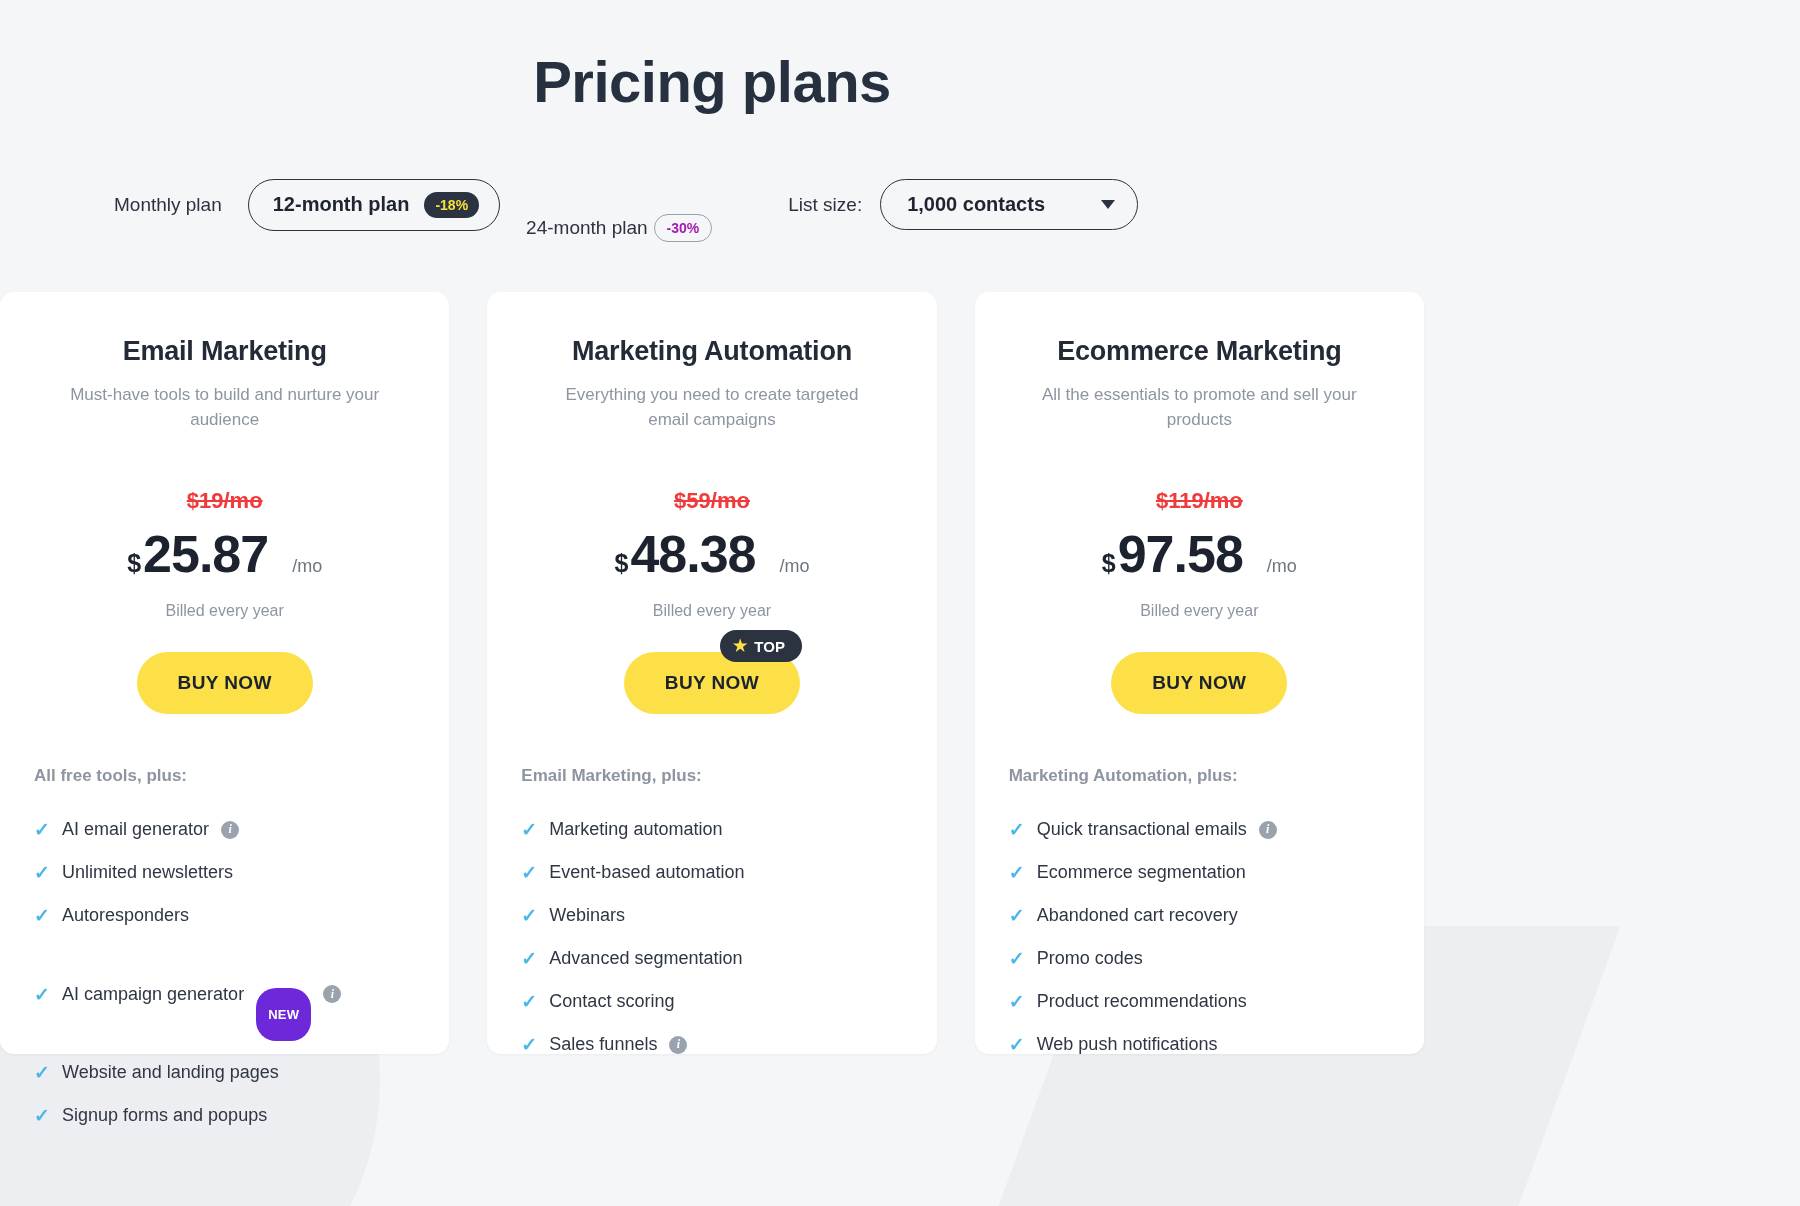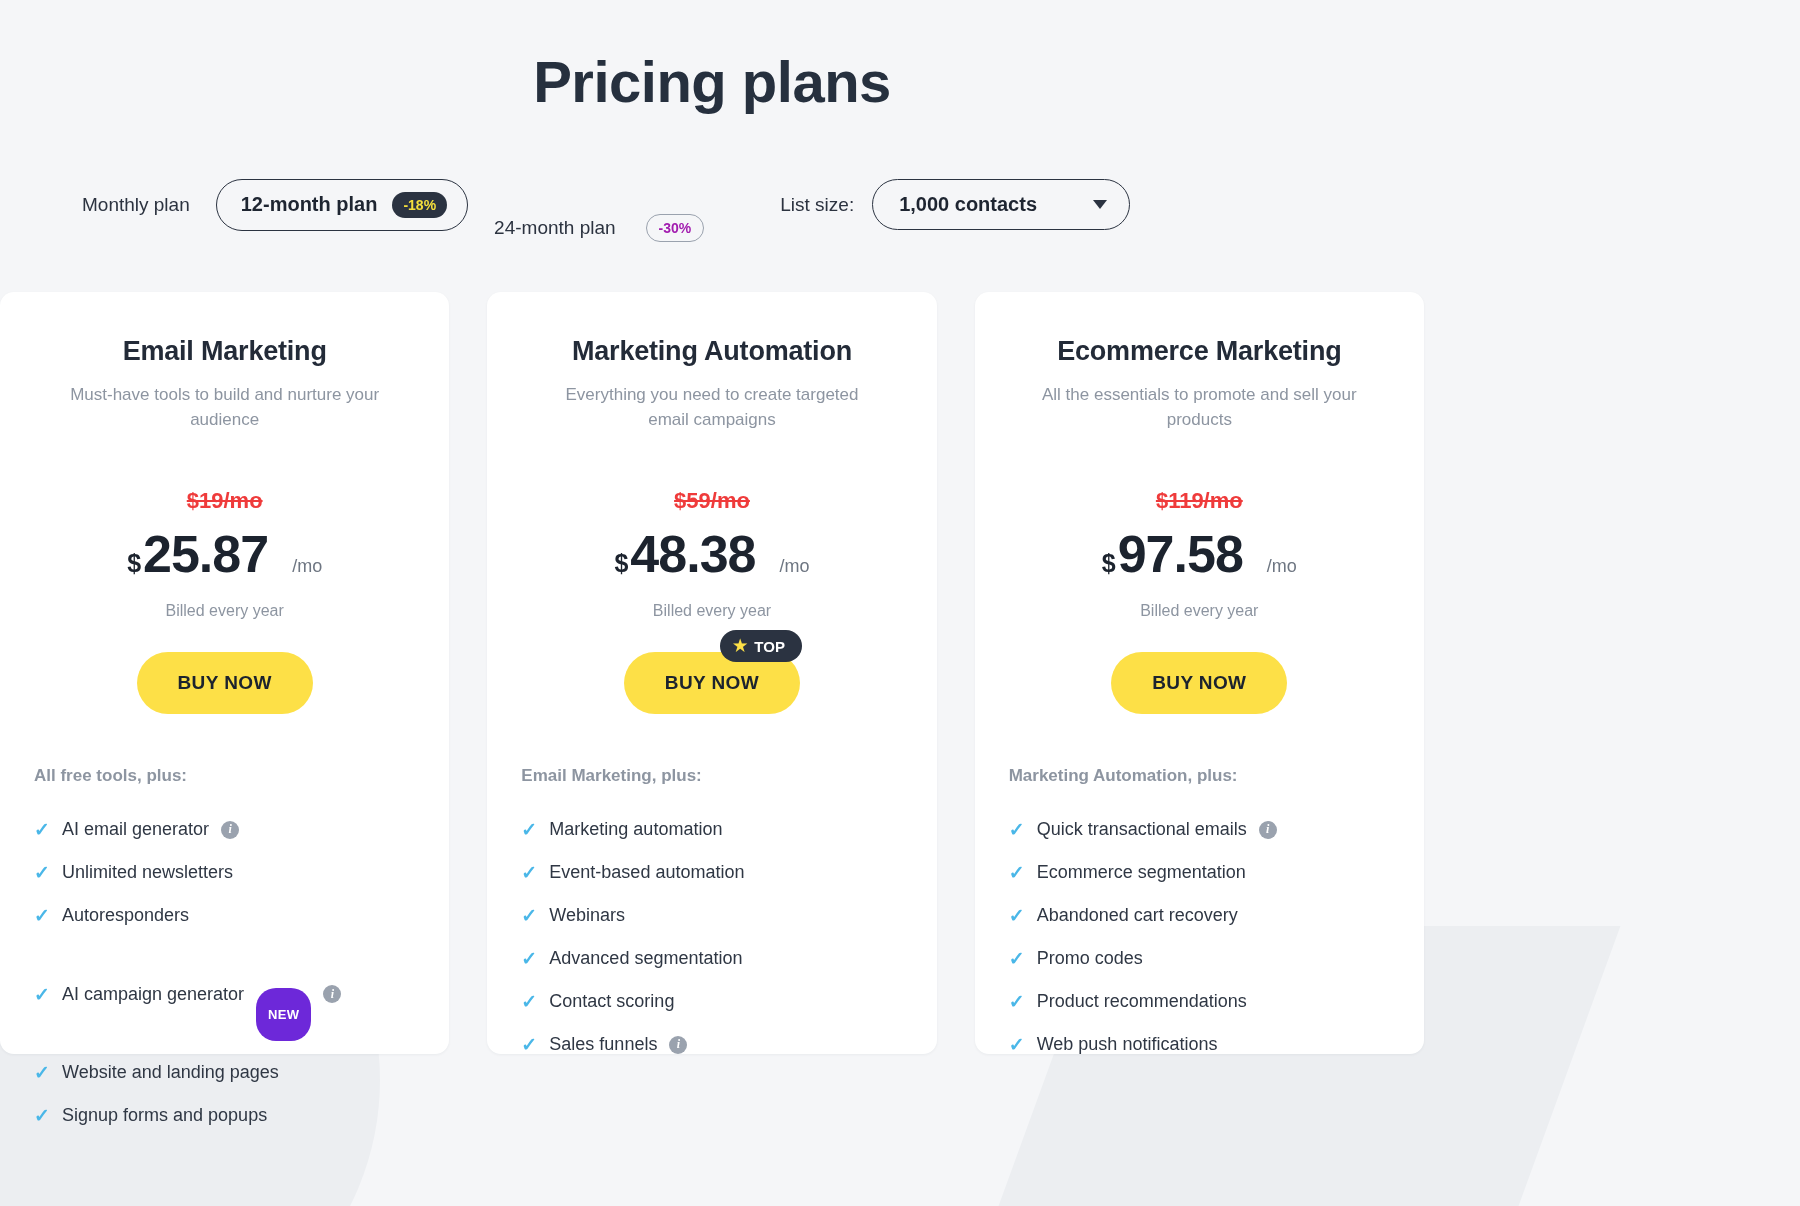--- a/index.html
+++ b/index.html
@@ -33,21 +33,21 @@
     font-weight: bold;
     color: #26303e;
     letter-spacing: -0.5px;
     padding-top: 48px;
   }
 
   
   .controls {
     display: flex;
     align-items: center;
-    padding-left: 82px;
+    padding-left: 114px;
     margin-top: 52px;
     gap: 0;
   }
   .plan-opt {
     font-size: 19px;
     color: #2c3340;
     white-space: nowrap;
   }
   .plan-monthly { margin-right: 26px; }
 
@@ -69,21 +69,21 @@
     font-size: 14px;
     font-weight: bold;
     border-radius: 20px;
     padding: 6px 11px;
     line-height: 1;
   }
 
   .plan-24 {
     display: inline-flex;
     align-items: center;
-    gap: 30px;
+    gap: 6px;
     margin-left: 26px;
     margin-top: 47px;
   }
   .badge-outline {
     border: 1.5px solid #9aa2ae;
     color: #a21caf;
     font-size: 14px;
     font-weight: bold;
     border-radius: 20px;
     padding: 6px 12px;
@@ -127,21 +127,21 @@
     padding: 26px 20px;
     text-align: center;
     font-size: 19px;
     color: #3a424f;
   }
   .notice b { color: #1e2531; font-weight: bold; }
 
   
   .cards {
     display: flex;
-    justify-content: flex-start;
+    justify-content: flex-end;
     gap: 38px;
     margin-top: 50px;
   }
   .card {
     width: 470px;
     background: #ffffff;
     border-radius: 14px;
     padding: 44px 34px 0 34px;
     box-shadow: 0 1px 3px rgba(20,30,50,0.05);
     position: relative;

